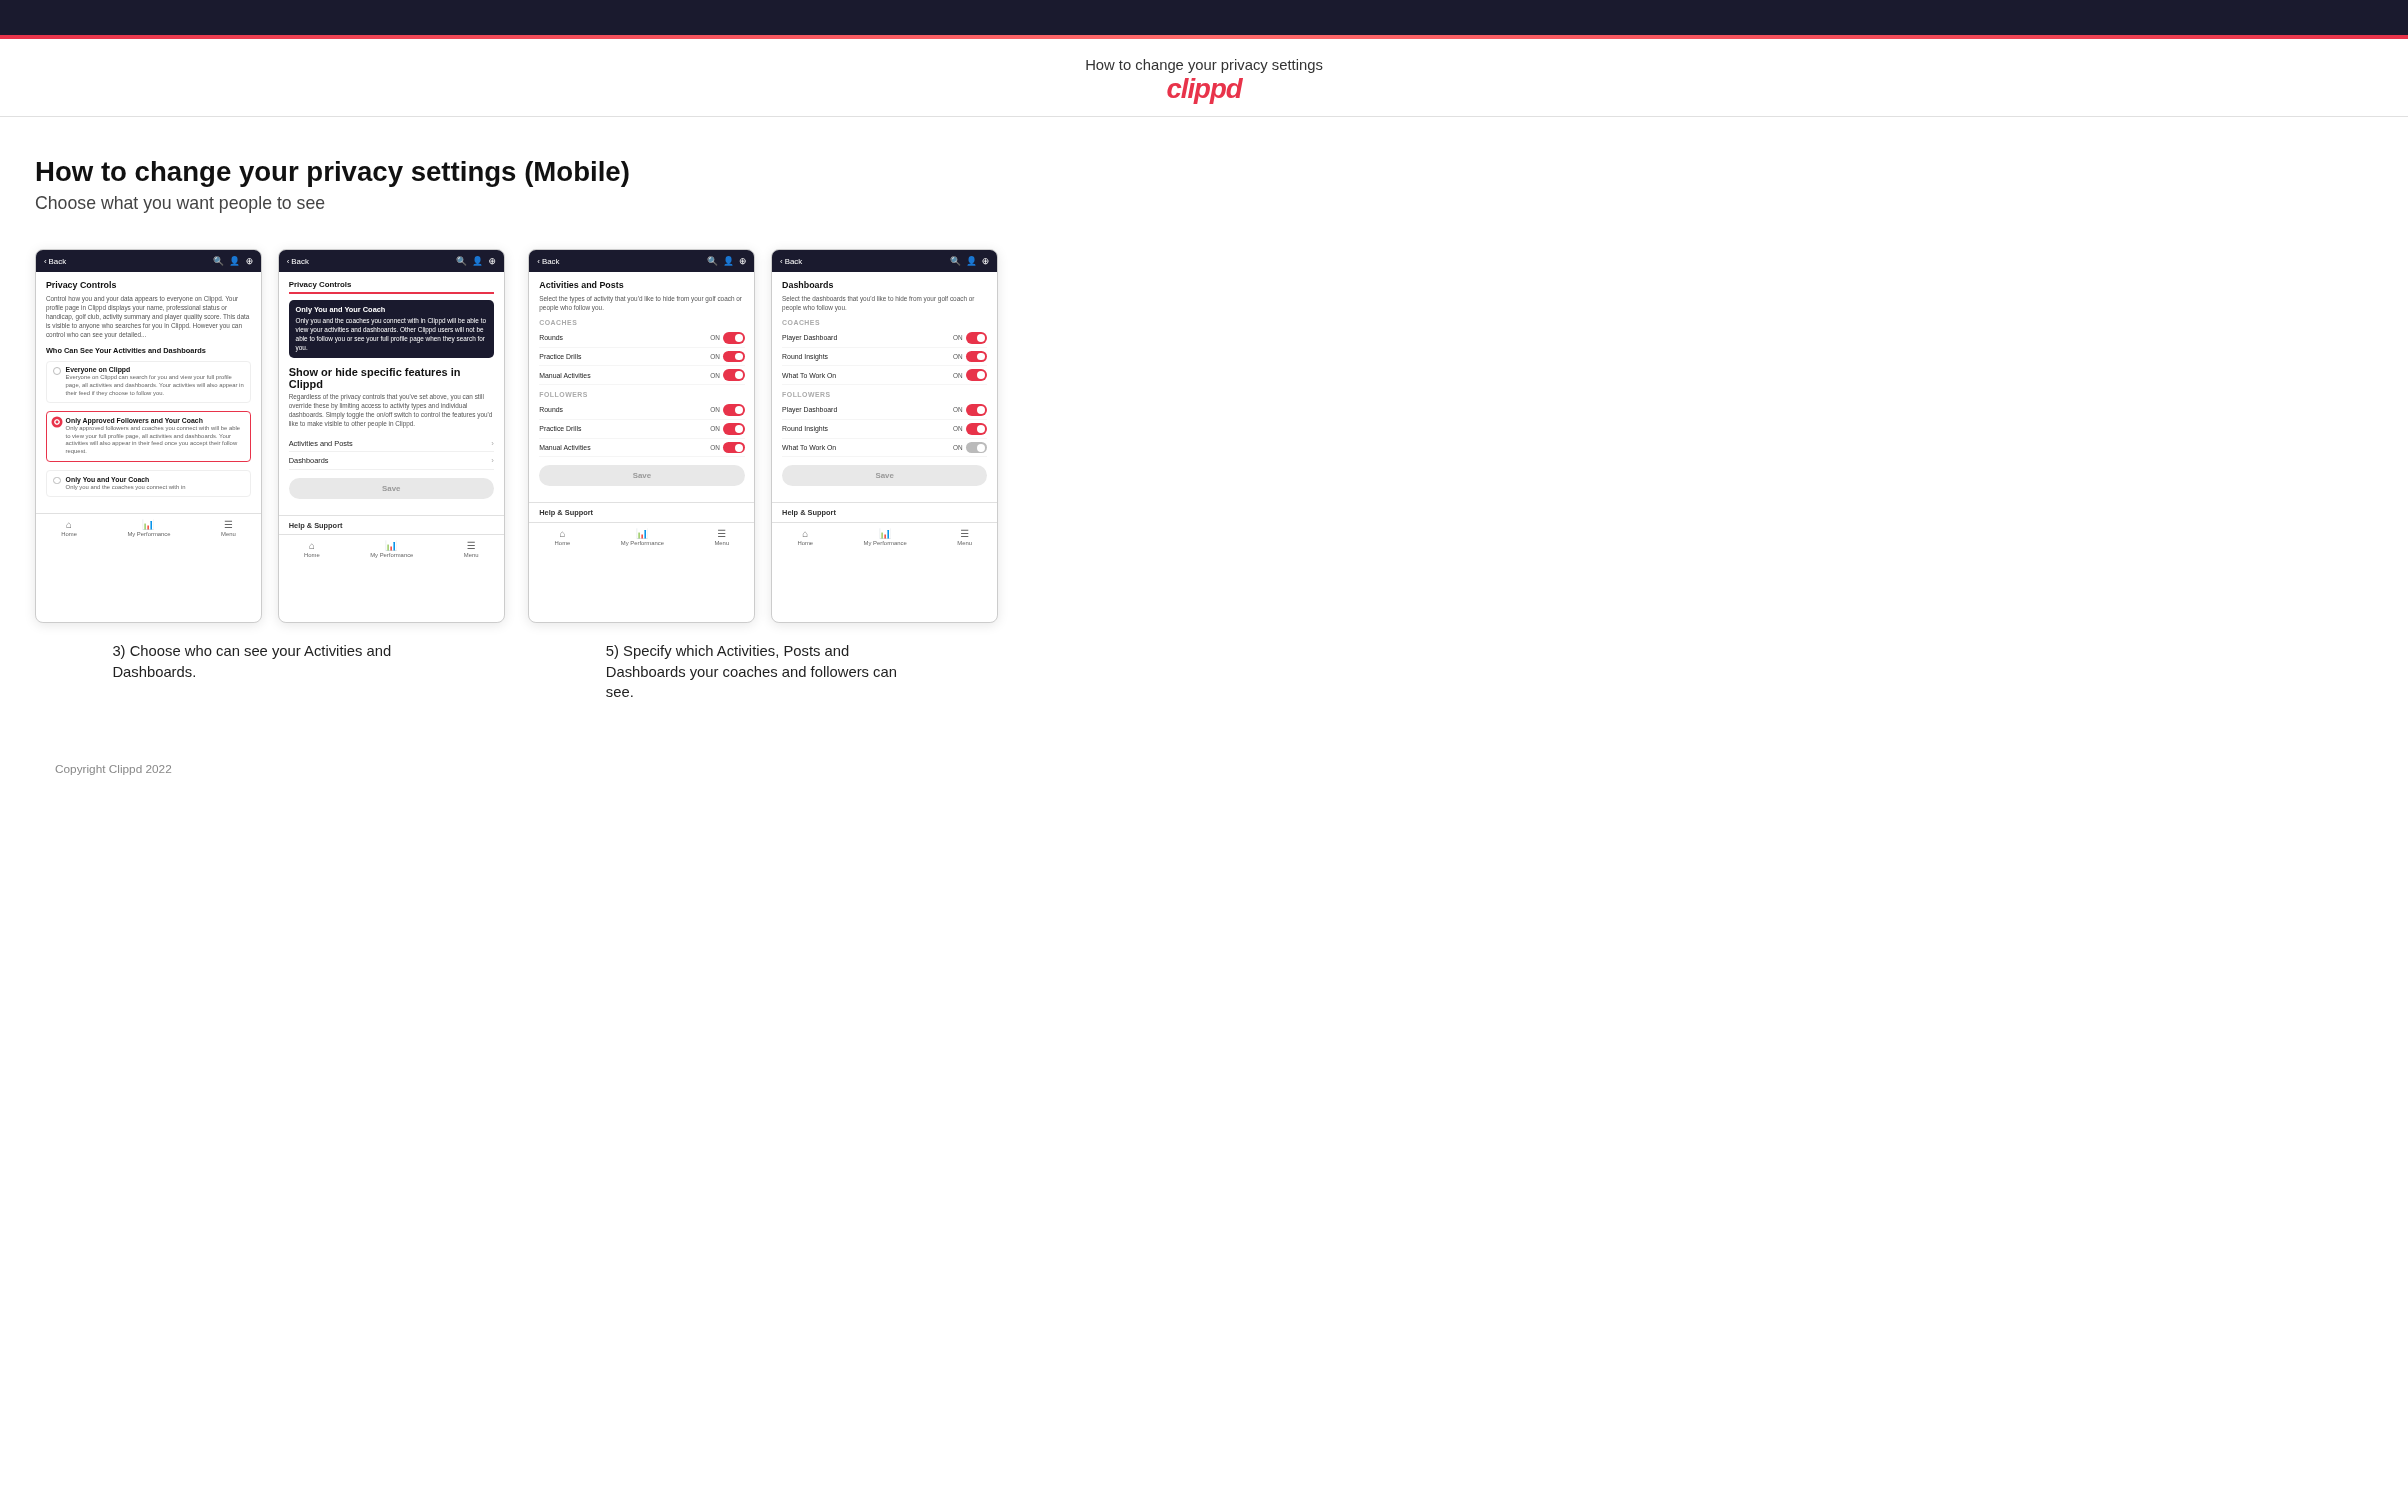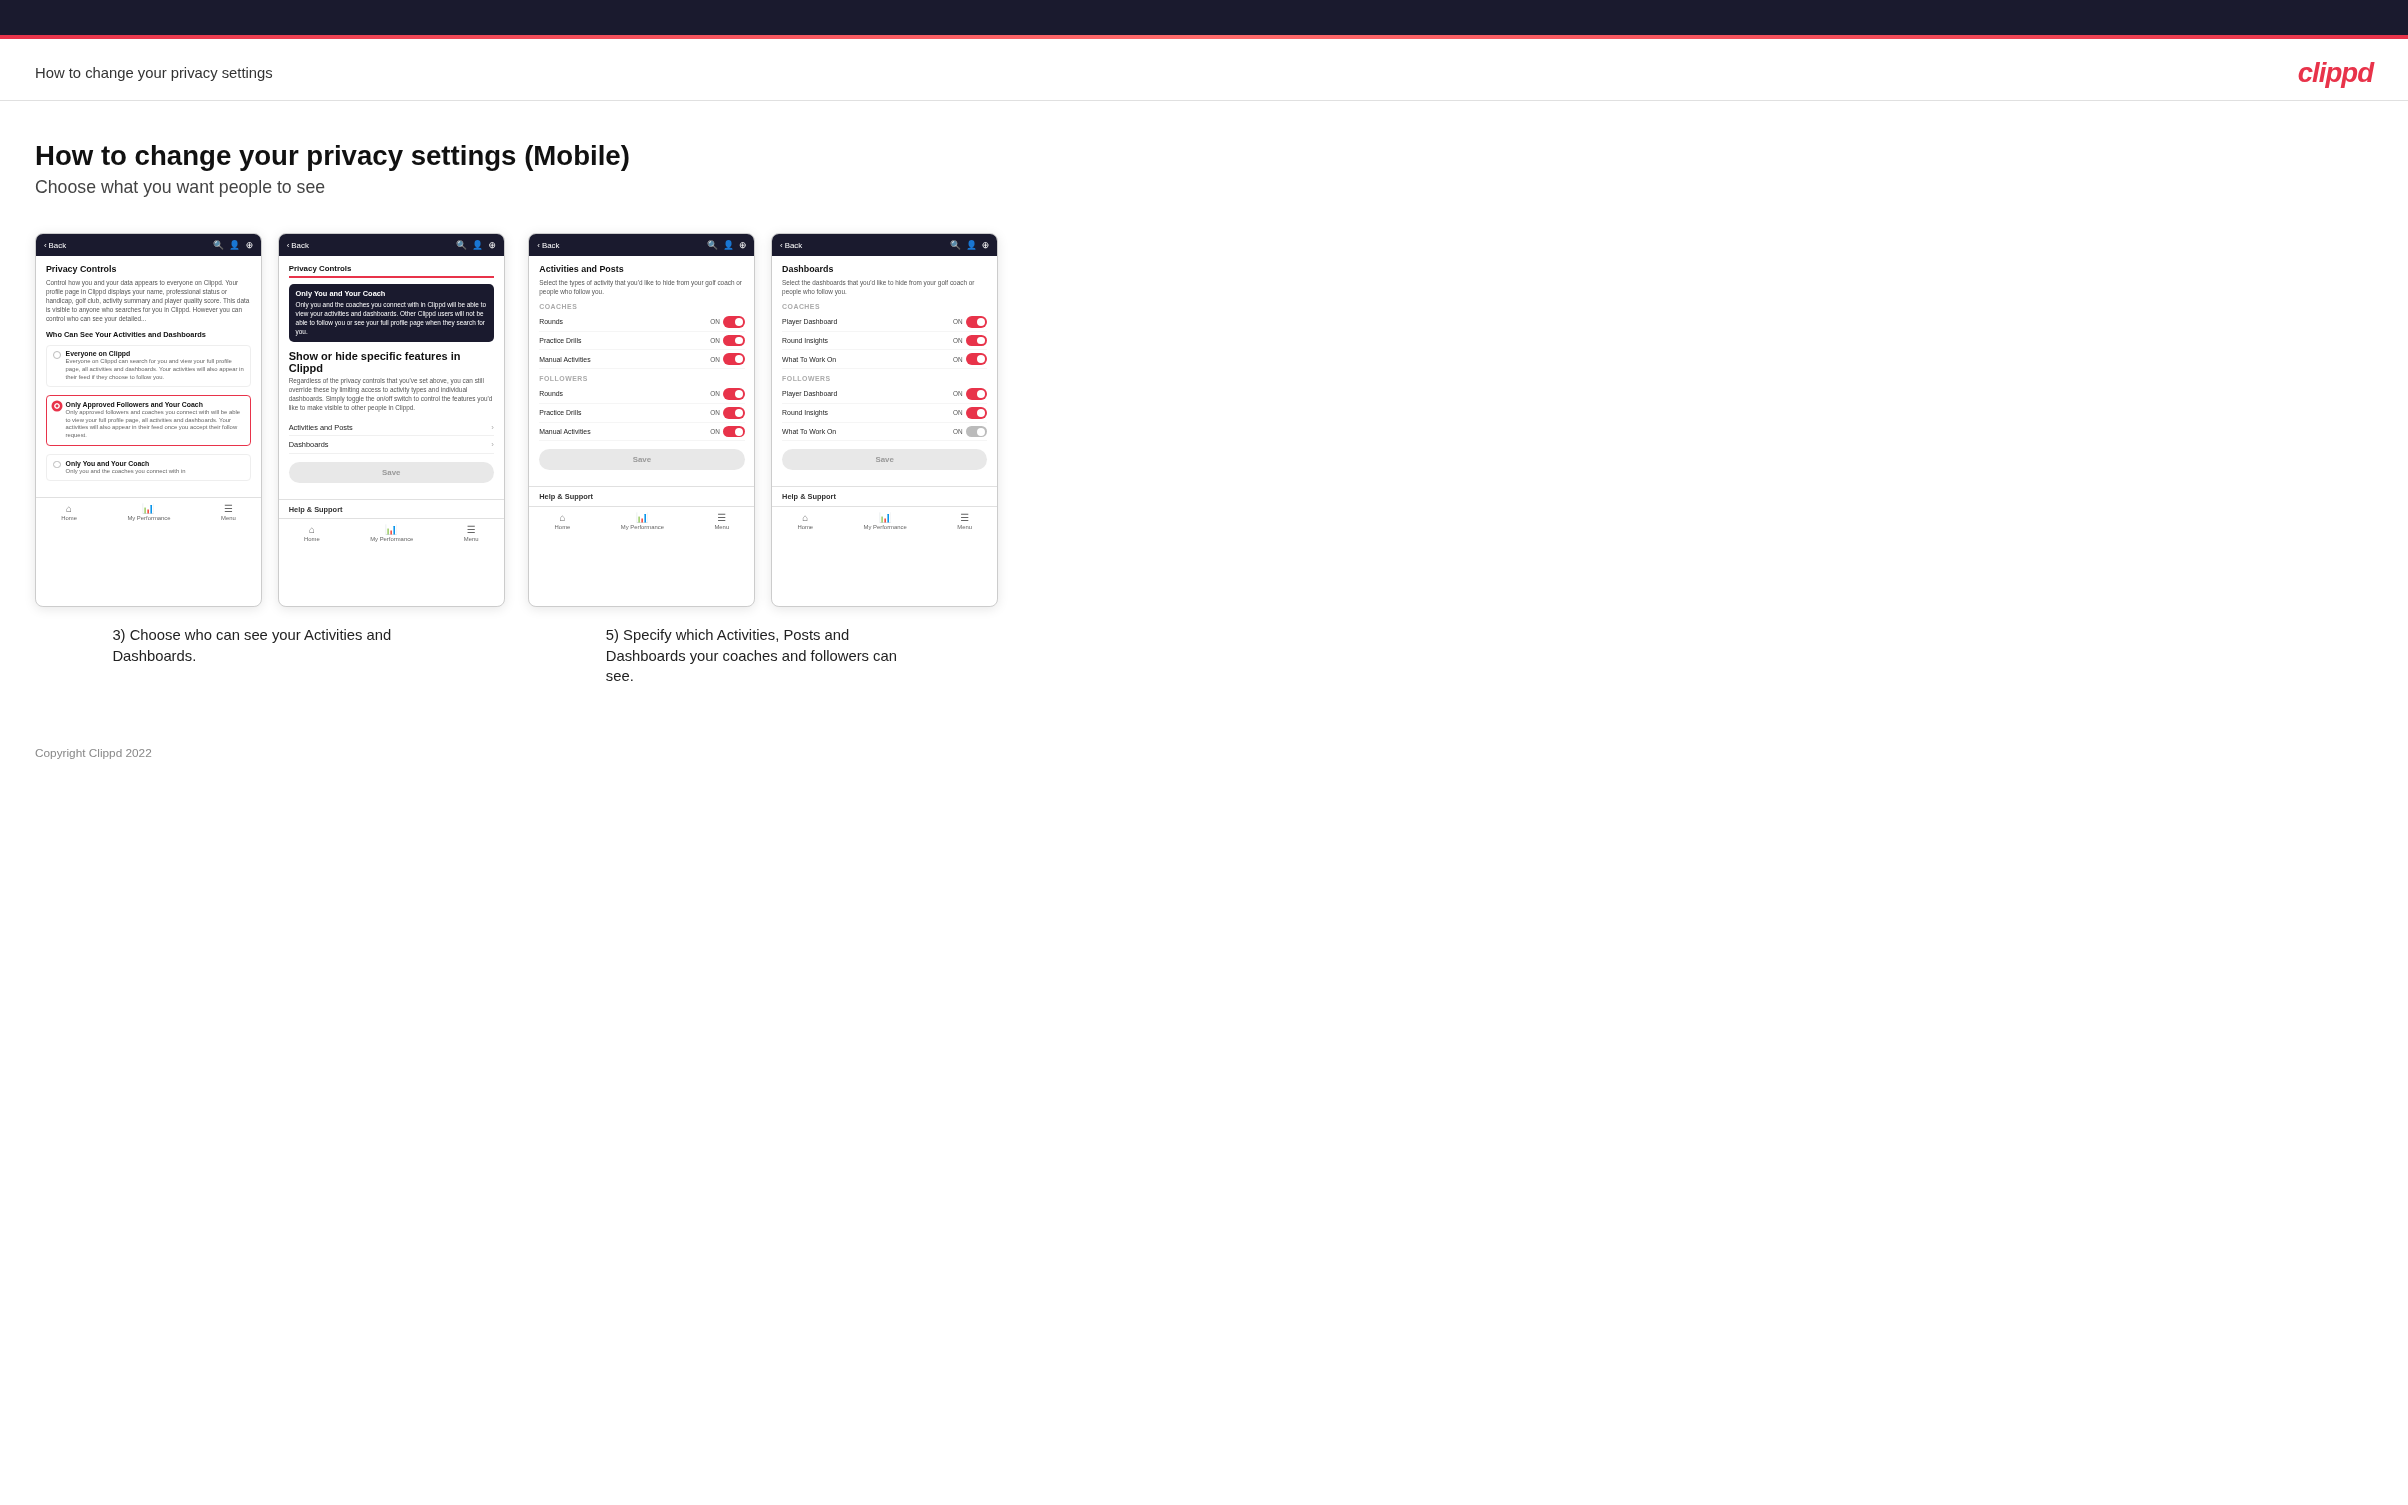--- a/index.html
+++ b/index.html
@@ -23,20 +23,21 @@
       background: linear-gradient(90deg, #e8334a 0%, #ff6b6b 50%, #e8334a 100%);
     }
 
     
     .header {
       display: flex;
       align-items: center;
       justify-content: space-between;
       padding: 17.7px 35px 11.8px 35px;
       border-bottom: 1px solid #e0e0e0;
+      flex-direction: column;
     }
     .header-title {
       font-size: 14.8px;
       color: #333;
       font-weight: 400;
     }
     .logo {
       font-size: 27.6px;
       font-weight: 800;
       color: #e8334a;
@@ -292,20 +293,21 @@
     }
     .phone-nav-icon {
       font-size: 9.9px;
     }
 
     
     .footer {
       padding: 19.7px 35px;
       color: #888;
       font-size: 11.8px;
+      margin-left: 20px;
     }
     .screenshots-pair-left {
       display: flex;
       gap: 15.8px;
       flex: 1;
       justify-content: center;
     }
     .screenshots-pair-right {
       display: flex;
       gap: 15.8px;

